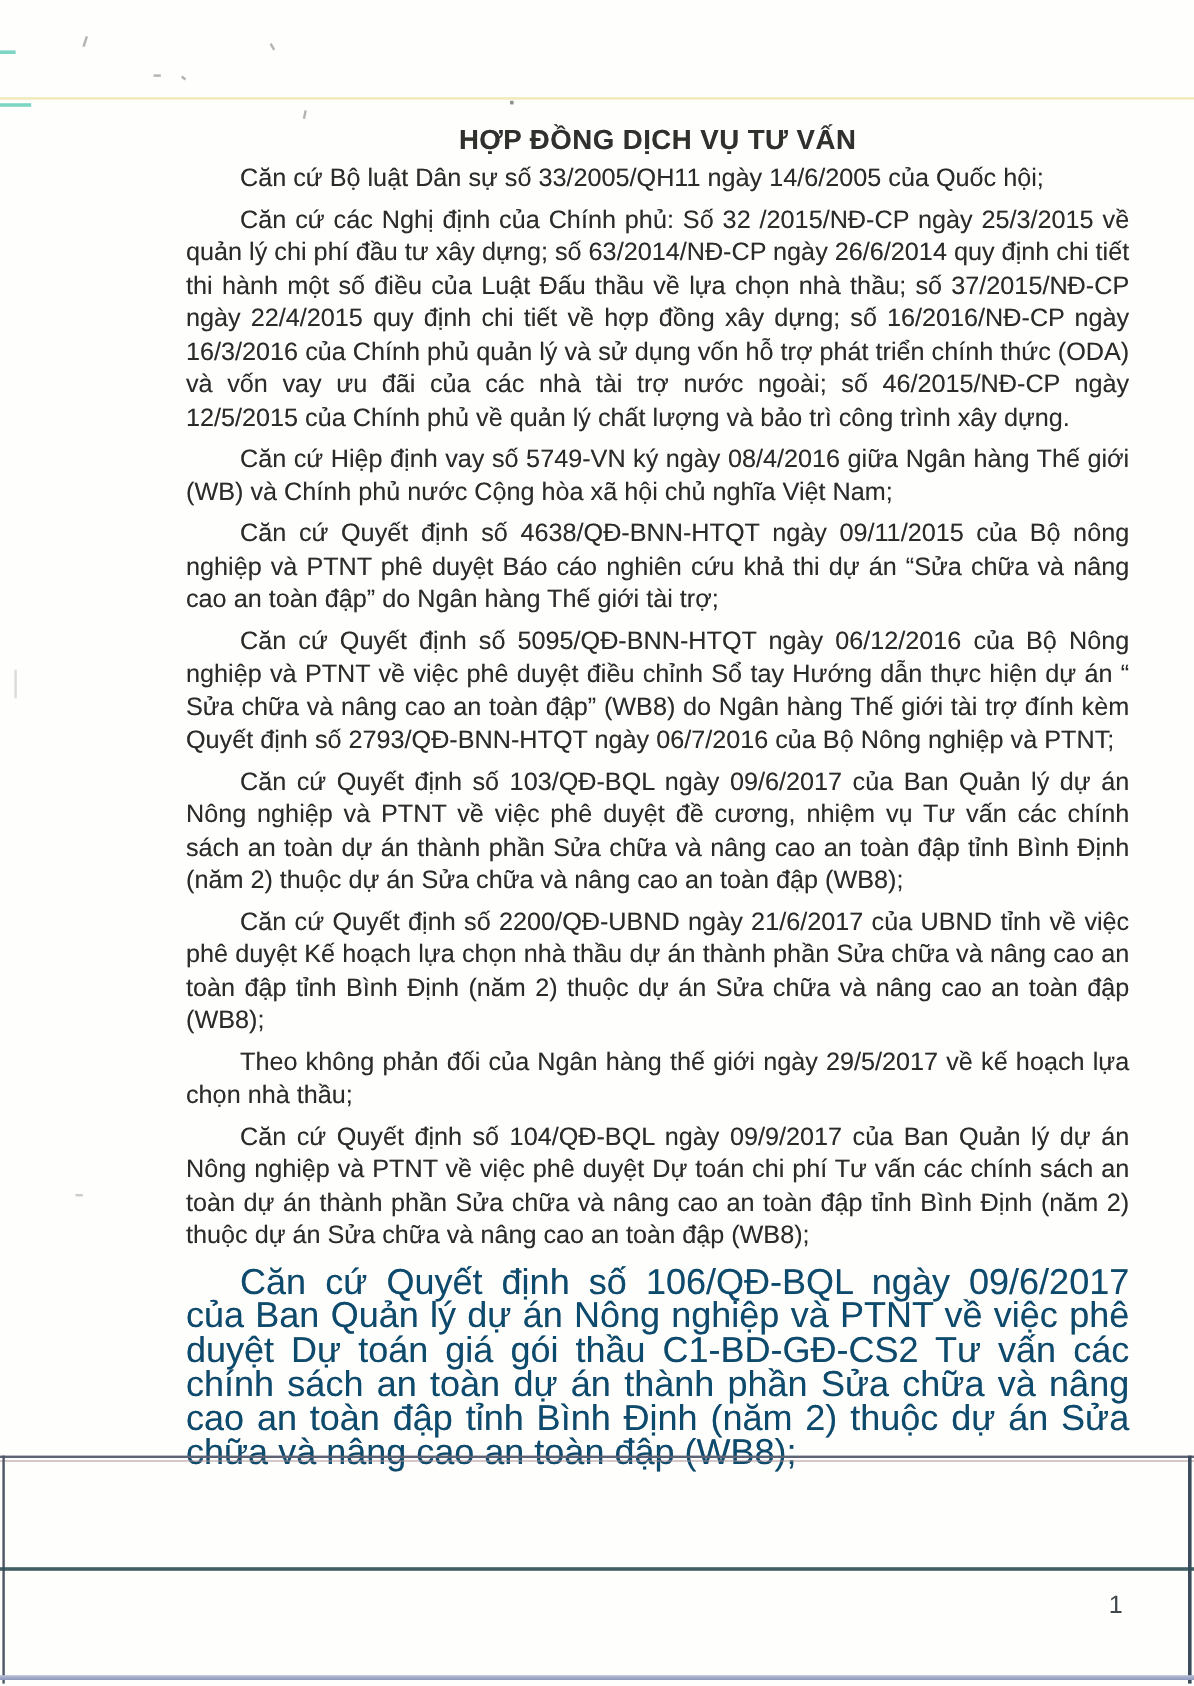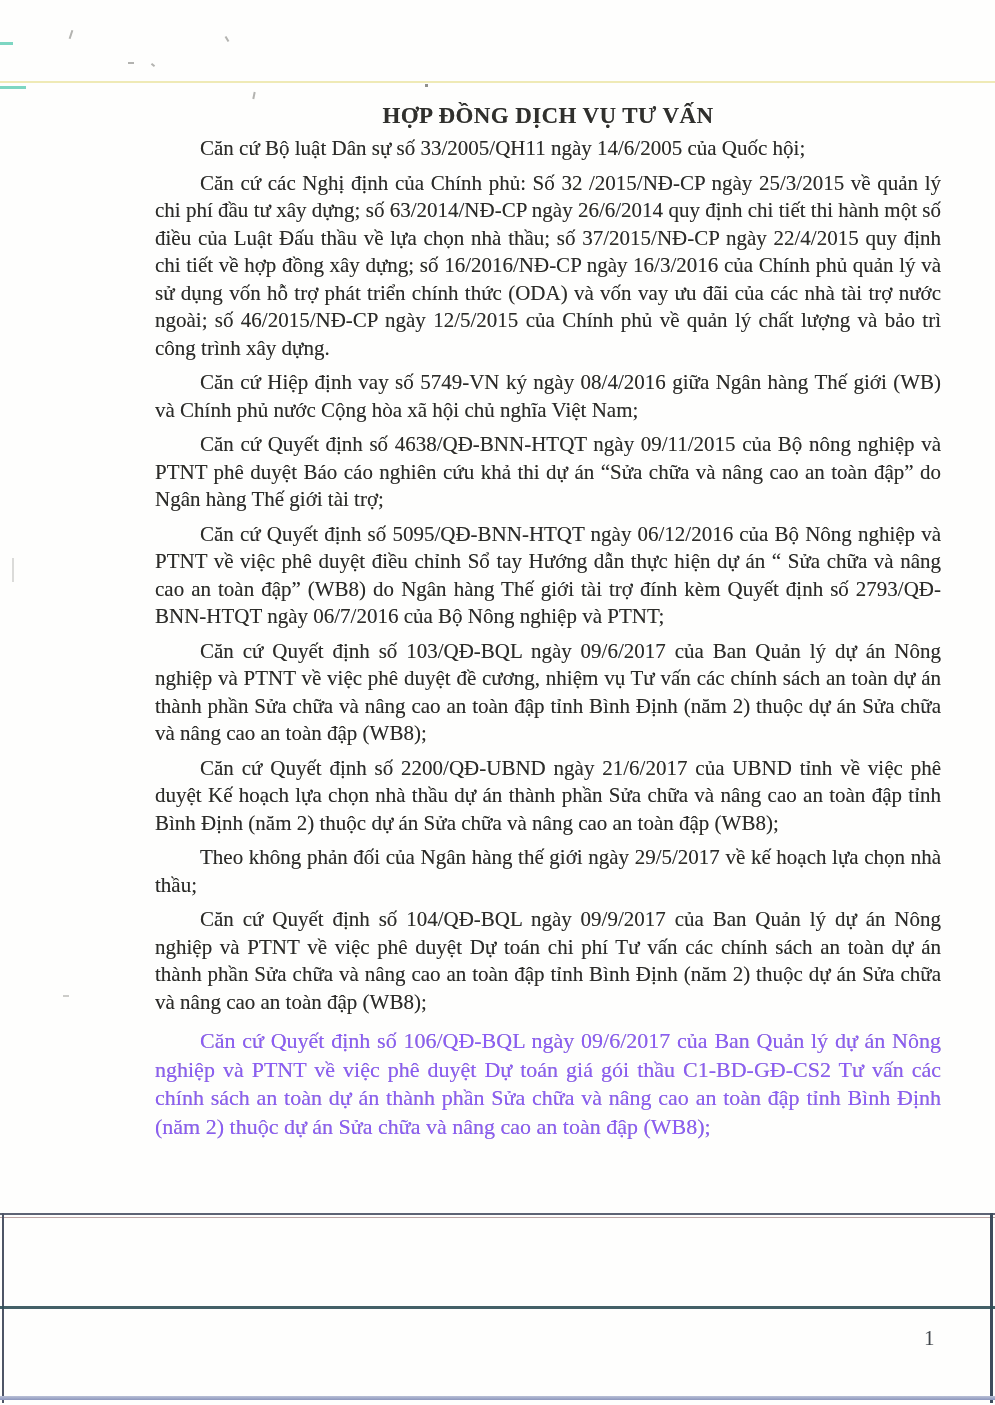--- a/index.html
+++ b/index.html
@@ -4,21 +4,21 @@
 <style>
   * { box-sizing: border-box; }
   html, body { margin: 0; padding: 0; background: #ffffff; }
 
   .page {
     position: relative;
     width: 995px;
     height: 1405px;
     background: #fefefd;
     overflow: hidden;
-    font-family: Liberation Serif, serif;
+    font-family: Liberation Sans, sans-serif;
     color: #2b2b28;
   }
 
   .content {
     position: absolute;
     left: 155px;
     top: 97px;
     width: 786px;
   }
 
@@ -40,23 +40,23 @@
     line-height: 27.5px;
     text-align: justify;
     text-indent: 45px;
     color: #2b2b28;
     text-shadow: 0 0 0.5px rgba(45,45,42,0.4);
   }
 
   
   .body-text p.p-overlap {
     margin-top: 11px;
-    font-size: 22px;
+    font-size: 30px;
     line-height: 28.6px;
-    color: #8b5cf6;
+    color: #0c4a6e;
   }
 
   .page-number {
     position: absolute;
     left: 924px;
     top: 1326px;
     font-size: 21px;
     color: #41464b;
   }
 

